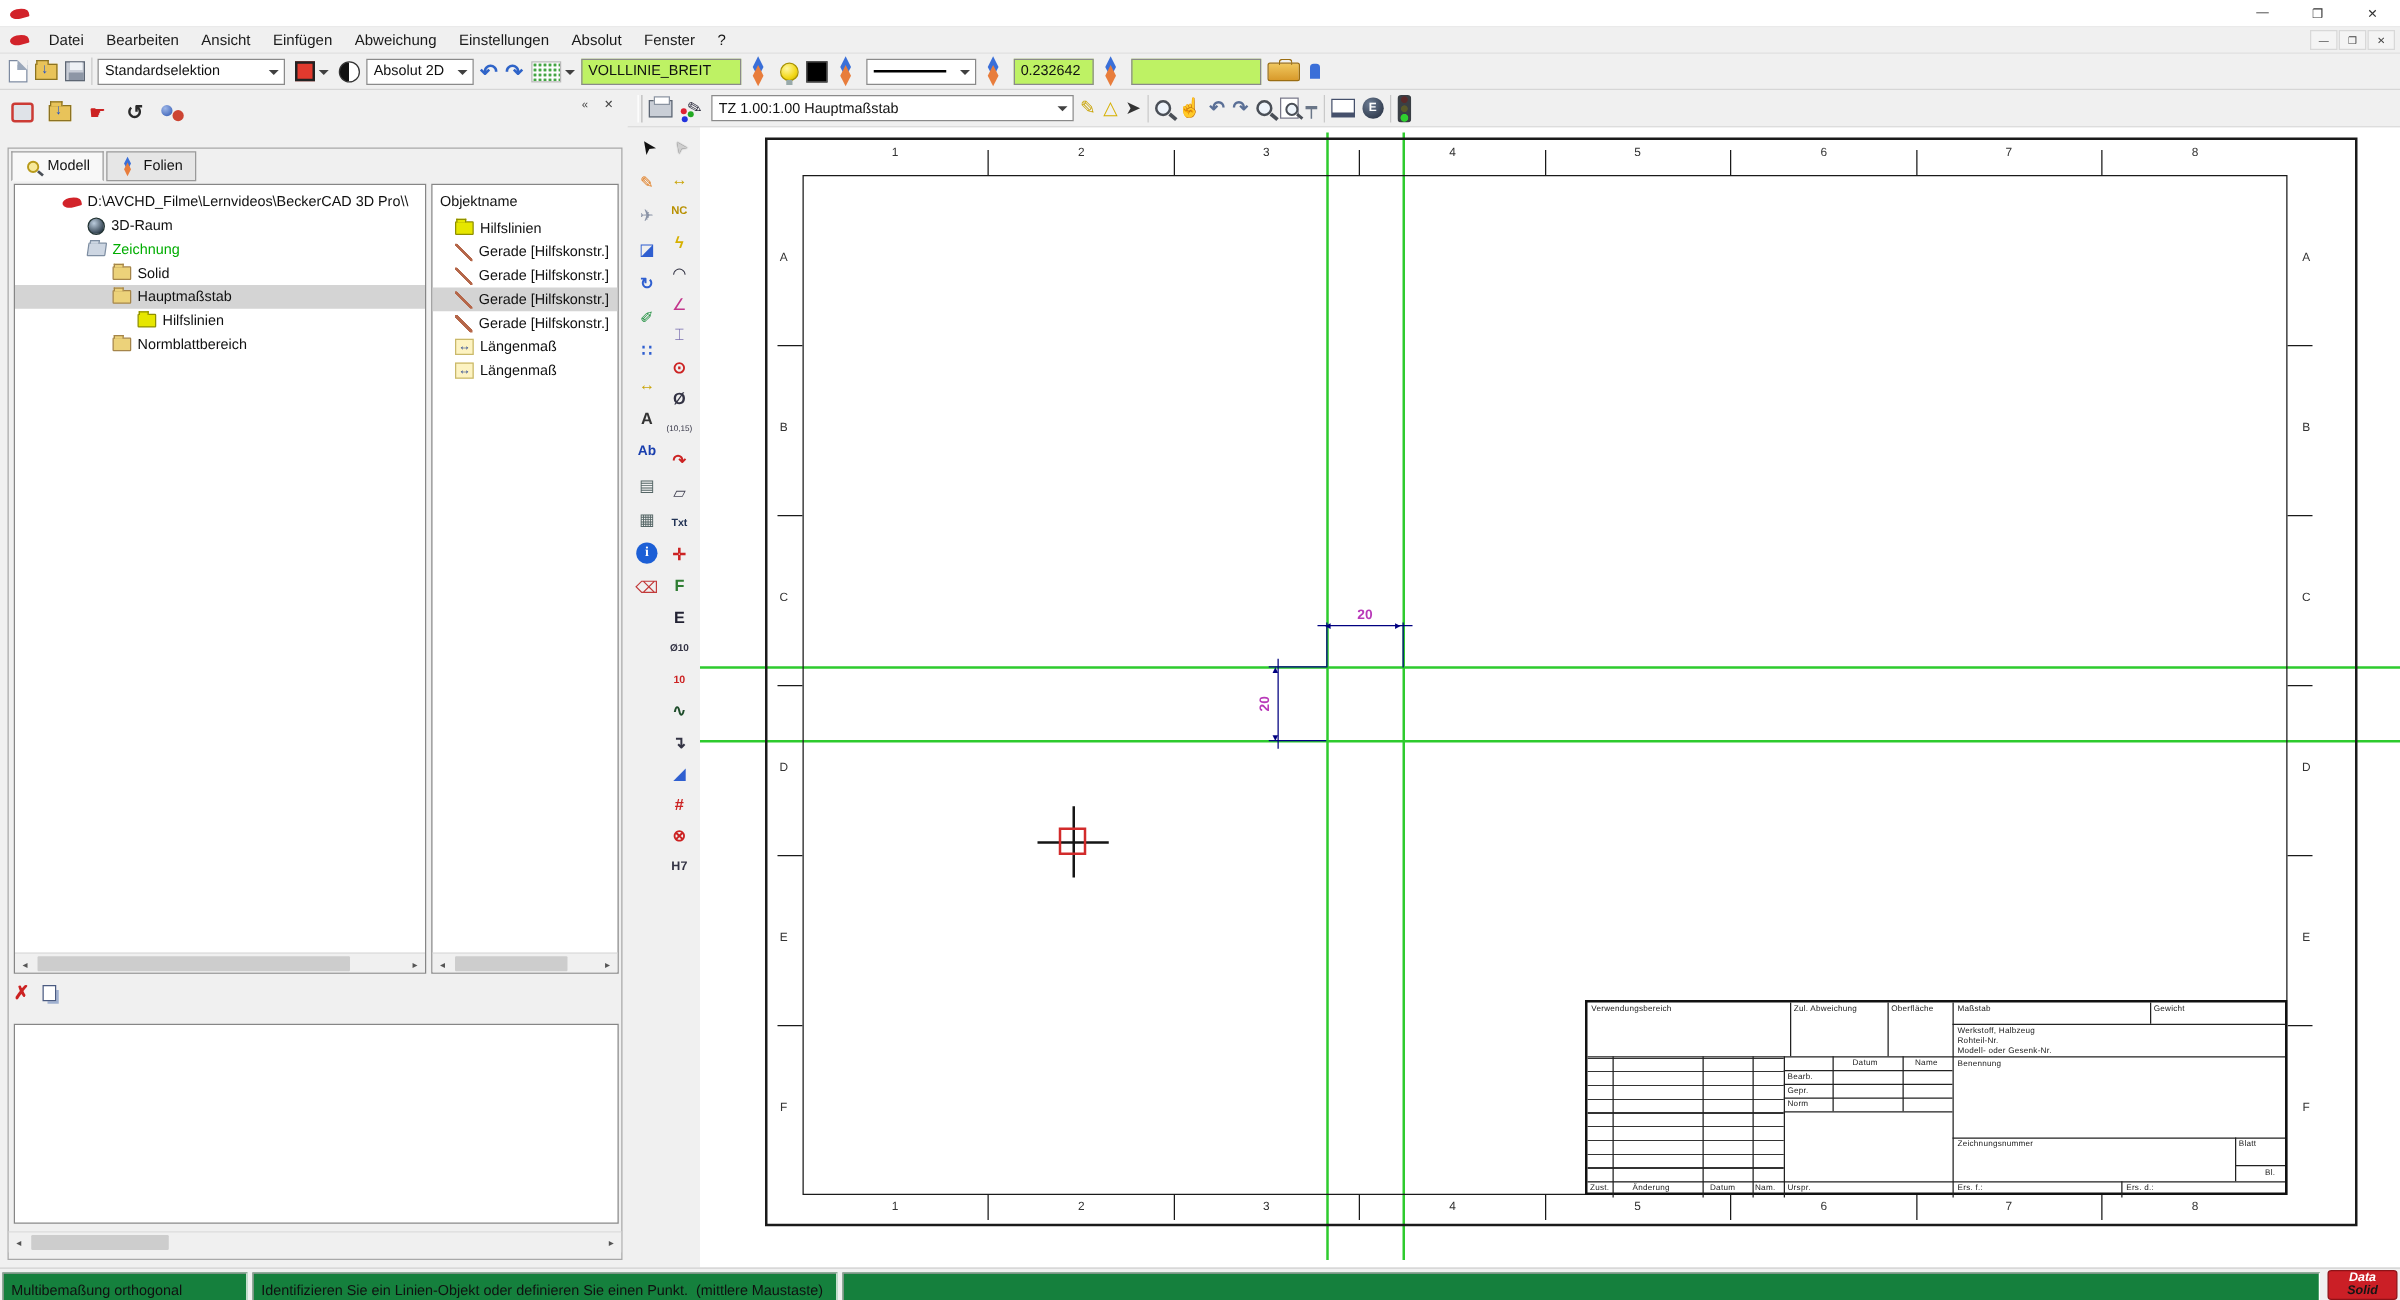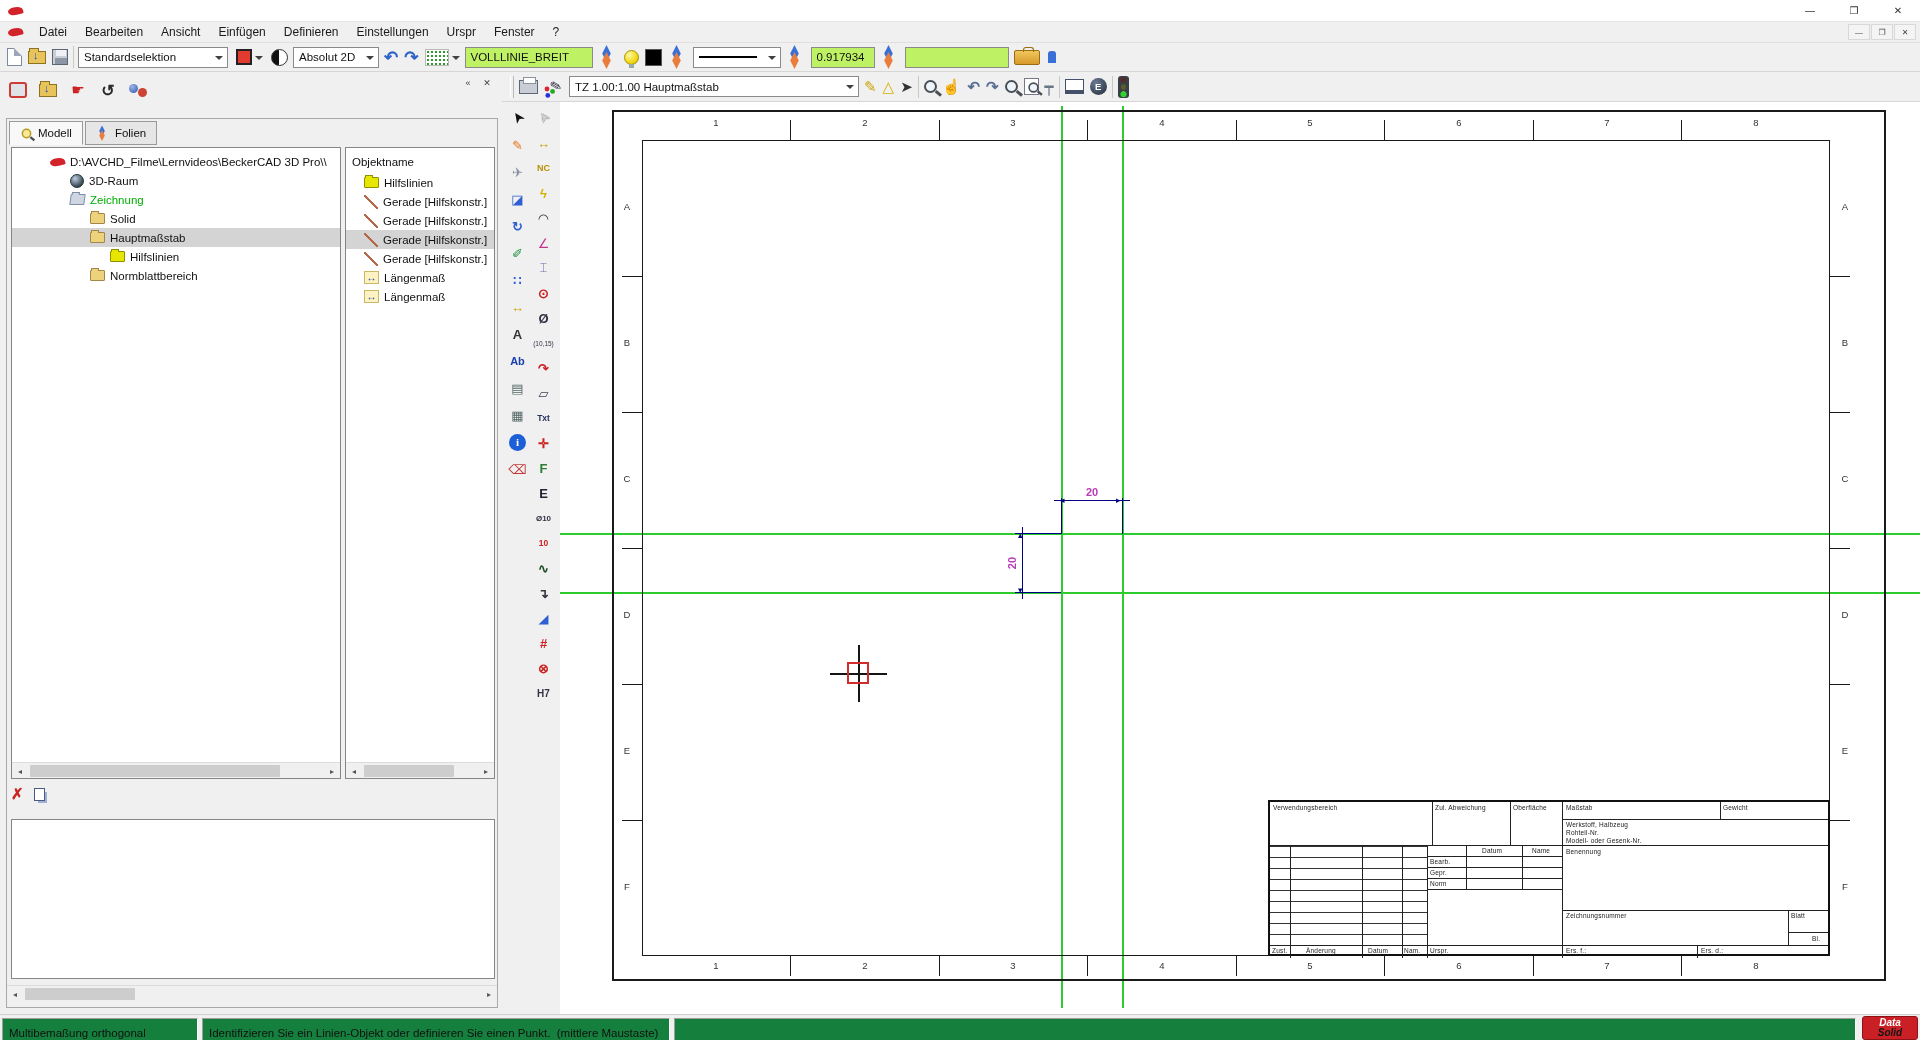--- a/index.html
+++ b/index.html
@@ -175,23 +175,23 @@
       <span class="win-btn">✕</span>
     </div>
   </div>
 
   <div class="menubar">
     <span class="swoosh"></span>
     <span class="menu-item">Datei</span>
     <span class="menu-item">Bearbeiten</span>
     <span class="menu-item">Ansicht</span>
     <span class="menu-item">Einfügen</span>
-    <span class="menu-item">Definieren</span>
+    <span class="menu-item">Abweichung</span>
     <span class="menu-item">Einstellungen</span>
-    <span class="menu-item">Urspr</span>
+    <span class="menu-item">Absolut</span>
     <span class="menu-item">Fenster</span>
     <span class="menu-item">?</span>
     <div class="mdi-controls">
       <span class="mdi-btn">—</span>
       <span class="mdi-btn">❐</span>
       <span class="mdi-btn">✕</span>
     </div>
   </div>
 
   <div class="toolbar1">
@@ -236,21 +236,21 @@
       </span>
     <span class="tbtn">
         <span class="dpair"></span>
       </span>
     <span class="combo" style="width:88px;">
         <span class="linesample"></span>
       </span>
     <span class="tbtn">
         <span class="dpair"></span>
       </span>
-    <span class="field" style="width:64px;">0.917934</span>
+    <span class="field" style="width:64px;">0.232642</span>
     <span class="tbtn">
         <span class="dpair"></span>
       </span>
     <span class="field" style="width:104px;"></span>
     <span class="tbtn">
         <span class="toolbox-icon"></span>
       </span>
     <span class="tbtn">
         <span class="bulb-person"></span>
       </span>

